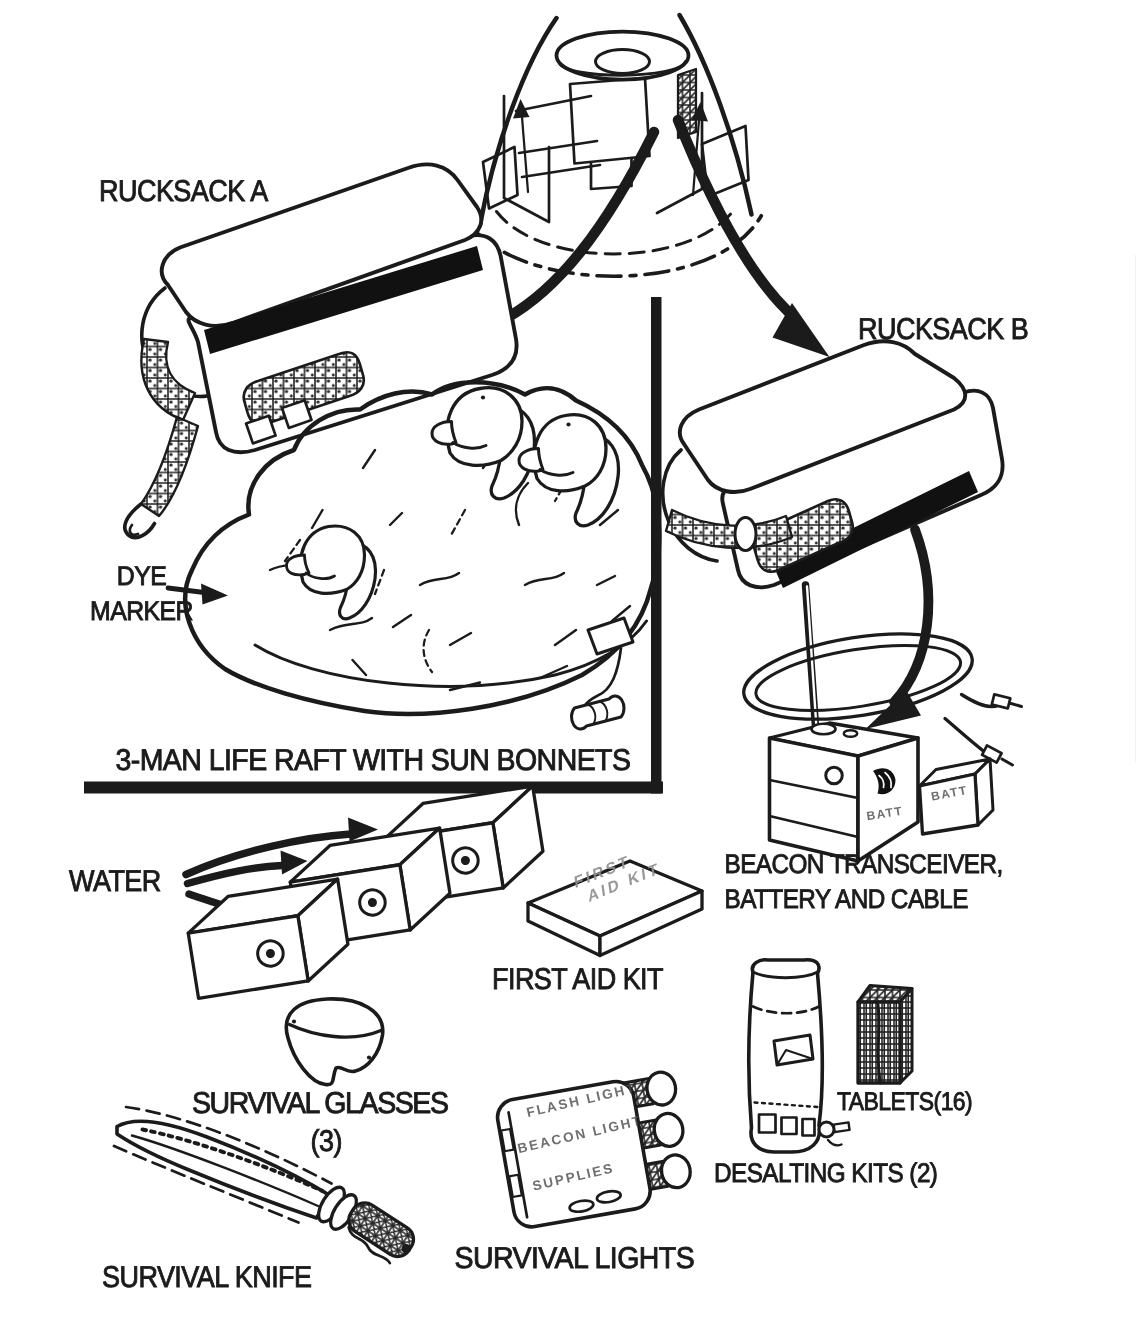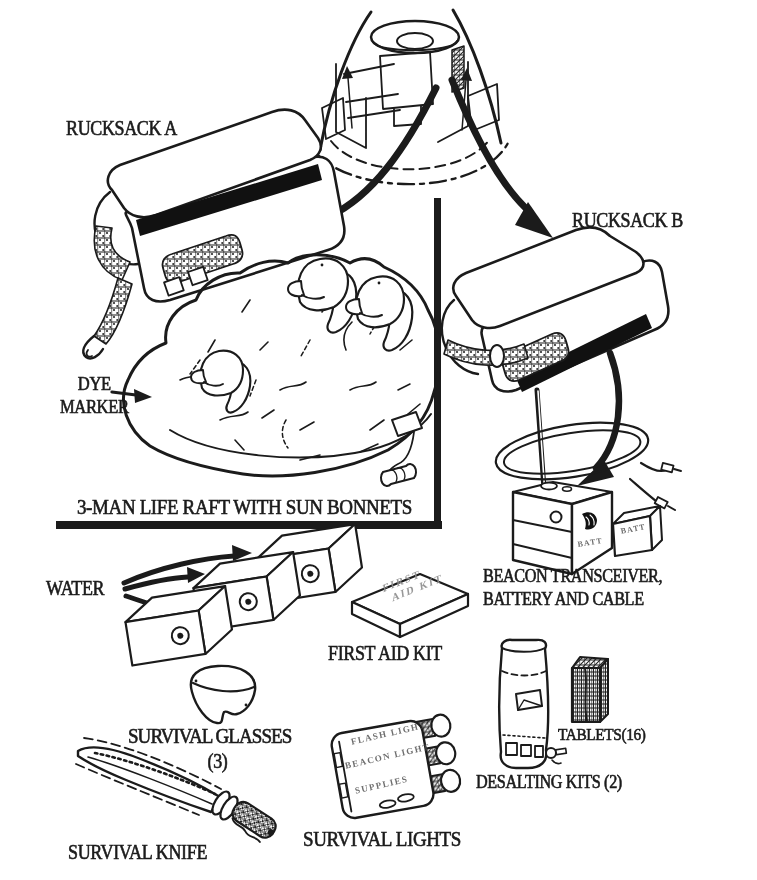--- a/index.html
+++ b/index.html
@@ -1,19 +1,19 @@
 <!DOCTYPE html>
 <html><head>
 <meta charset="utf-8">
 <style>
   html,body{margin:0;padding:0;background:#e8e8e8;}
   .stage{
     position:relative;width:757px;height:880px;margin:0 auto;
     background:#ffffff;overflow:hidden;
-    font-family:Liberation Serif, serif;
+    font-family:Liberation Sans, sans-serif;
   }
   .stage svg{position:absolute;left:0;top:0;}
   .lbl{
     position:absolute;color:#1b1b1b;white-space:nowrap;
     font-size:20px;letter-spacing:-0.4px;line-height:1.05;
     transform:scaleX(0.9);transform-origin:left top;
     -webkit-text-stroke:0.6px #1b1b1b;
   }
   .lbl-sm{font-size:18px;}
   .lbl-xs{font-size:17px;}

